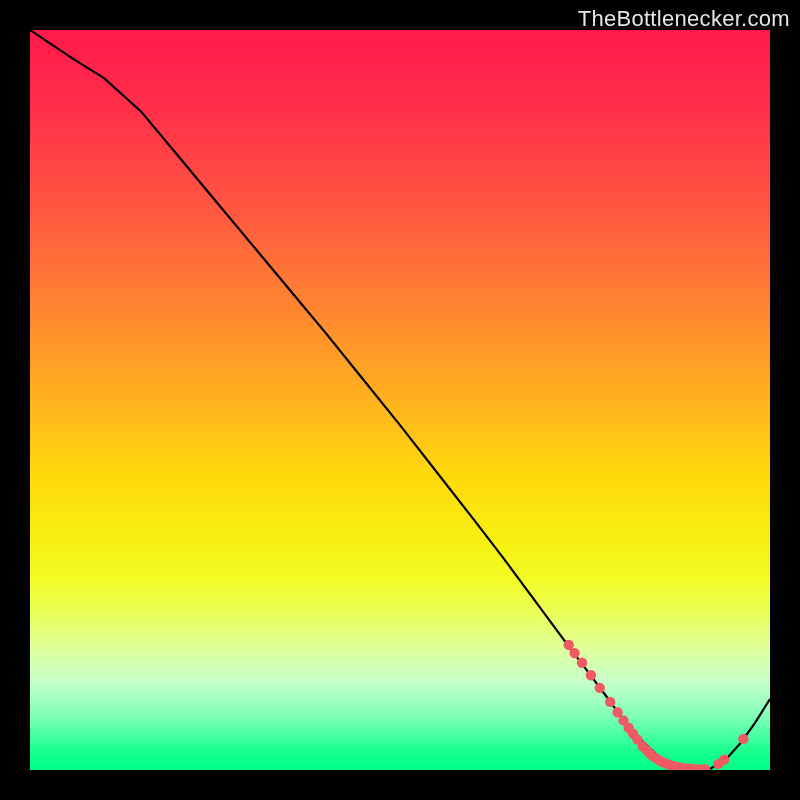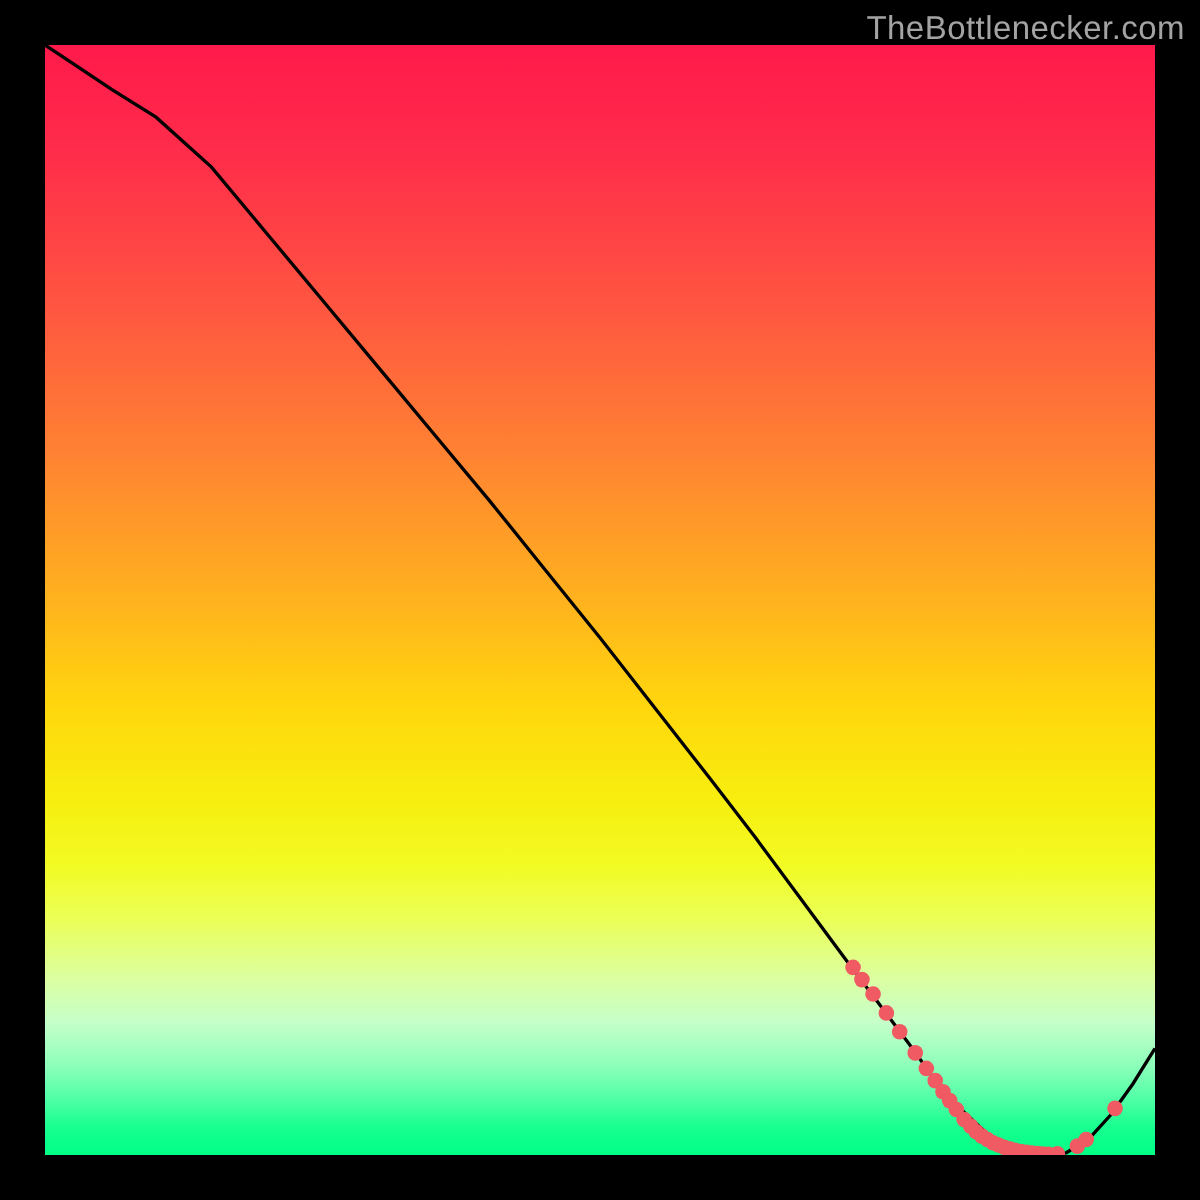--- a/index.html
+++ b/index.html
@@ -1,18 +1,18 @@
 <!DOCTYPE html>
 <html><head>
 <meta charset="utf-8">
 <style>
   * { margin: 0; padding: 0; box-sizing: border-box; }
   html, body { width: 800px; height: 800px; background: #000; overflow: hidden; font-family: Arial, Helvetica, sans-serif; }
   .frame { position: relative; width: 800px; height: 800px; background: #000; }
-  .watermark { position: absolute; top: 6px; right: 10px; color: #a3a3a3; font-size: 22px; font-weight: 400; letter-spacing: 0.3px; }
+  .watermark { position: absolute; top: 6px; right: 10px; color: #e5e5e5; font-size: 22px; font-weight: 400; letter-spacing: 0.3px; }
   .plot { position: absolute; left: 30px; top: 30px; width: 740px; height: 740px; }
   .gradient {
     position: absolute; inset: 0;
     background: linear-gradient(to bottom,
       #ff1a4b 0%,
       #ff2d4a 10%,
       #ff5740 24%,
       #ff8332 37%,
       #ffb21e 50%,
       #ffd80c 60%,

